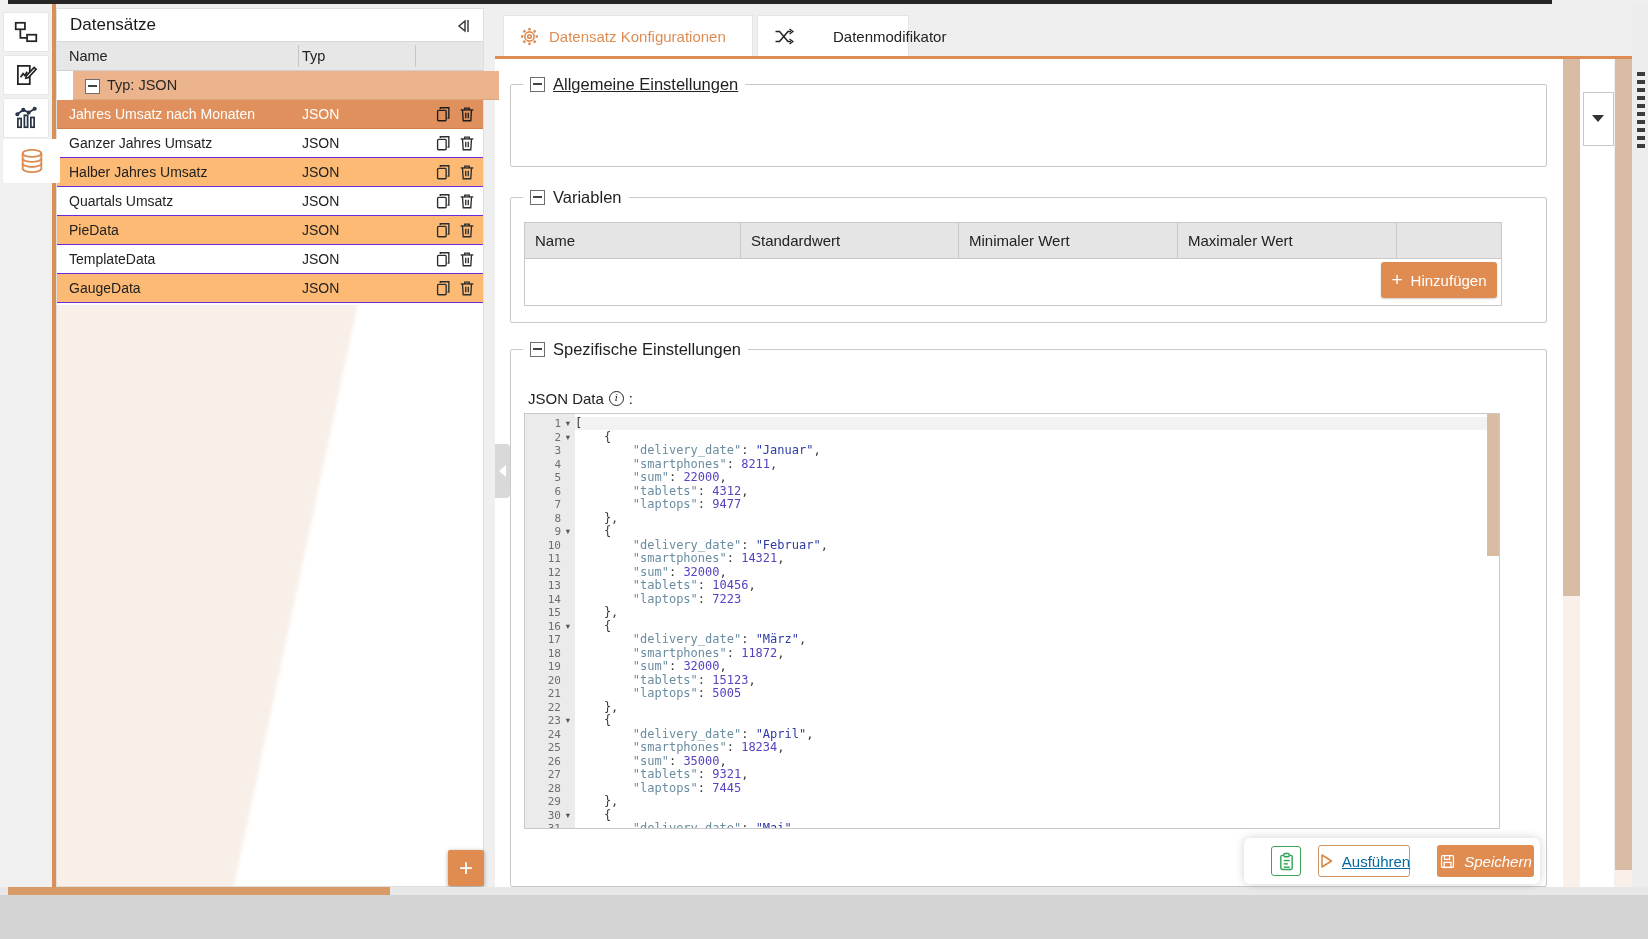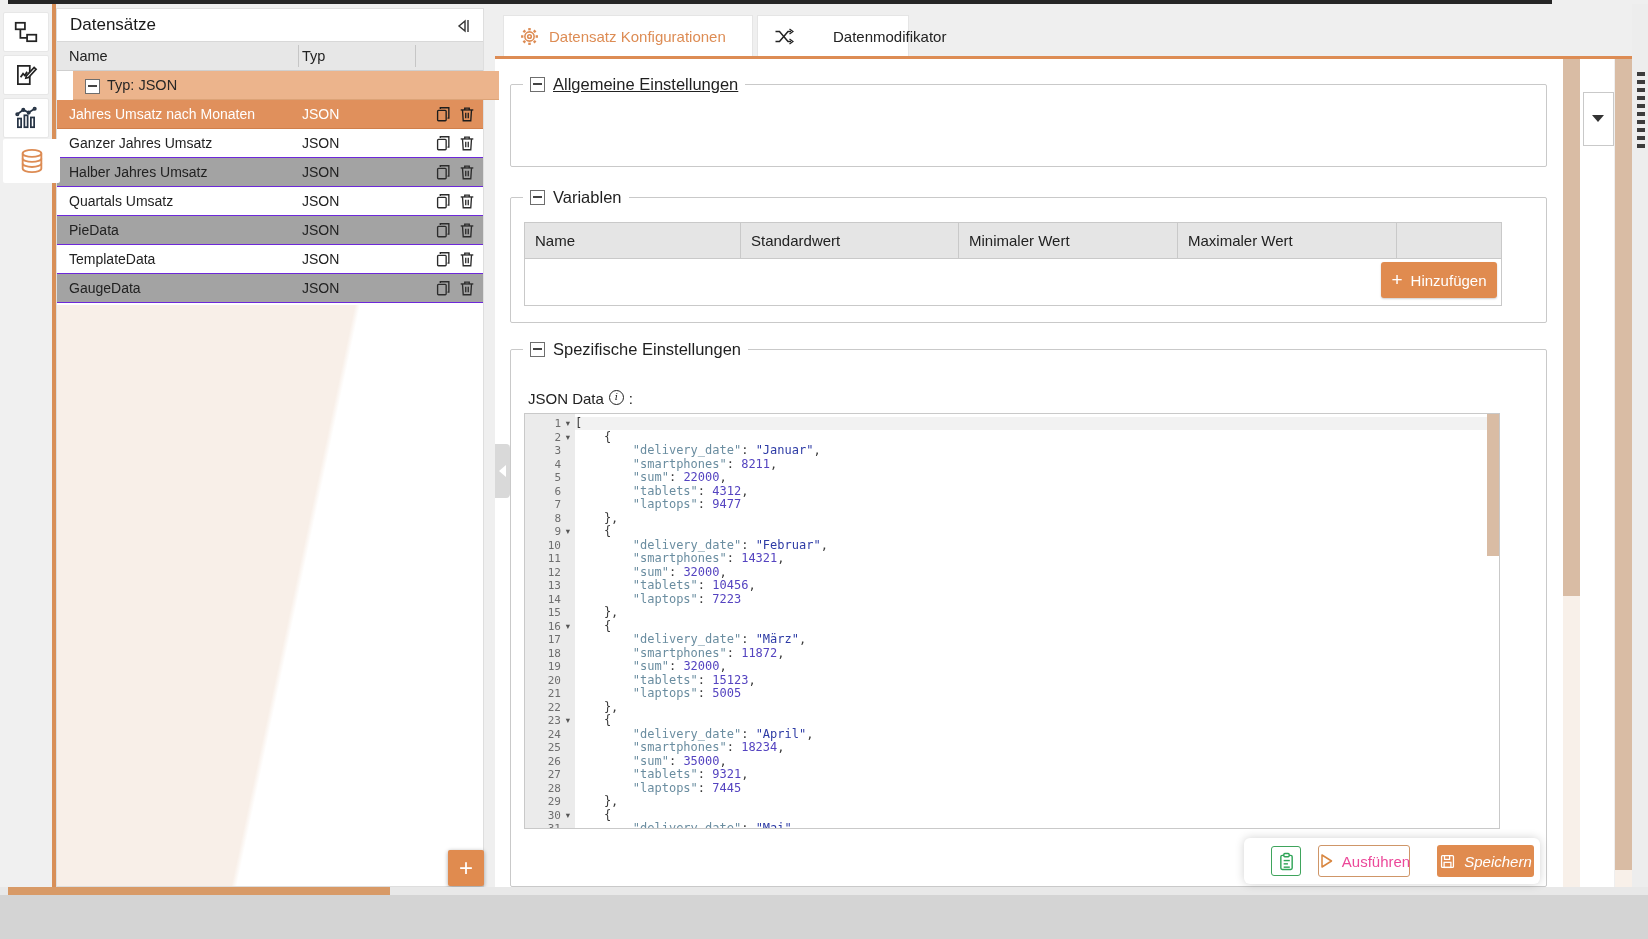--- a/index.html
+++ b/index.html
@@ -30,21 +30,21 @@
            border-top:1px solid #d8d8d8;border-bottom:1px solid #cfcfcf;box-sizing:border-box;}
   .lp-cols .c1{position:absolute;left:12px;top:0;line-height:28px;font-size:14.5px;}
   .lp-cols .c2{position:absolute;left:245px;top:0;line-height:28px;font-size:14.5px;}
   .col-sep{position:absolute;top:3px;bottom:3px;width:1px;background:#c6c6c6;}
   .lp-group{position:absolute;left:16px;top:62px;width:100%;height:29px;background:#ecb48c;
             border-bottom:1px solid #dca377;box-sizing:border-box;}
   .lp-group .glabel{position:absolute;left:34px;line-height:29px;font-size:14.5px;color:#262626;}
   .lp-group .mbox{position:absolute;left:12px;top:8px;}
   .ds-rows{position:absolute;left:0;top:91px;width:100%;}
   .ds-row{position:relative;height:28px;border-bottom:1px solid #6d28d9;background:#fff;}
-  .ds-row.alt{background:#a3a3a3;text-decoration:underline;}
+  .ds-row.alt{background:#fdba74;text-decoration:underline;}
   .ds-row.sel{background:#e0905c;color:#ffffff;border-bottom:1px solid #d07f4b;}
   .ds-name{position:absolute;left:12px;line-height:28px;font-size:14px;white-space:nowrap;}
   .ds-type{position:absolute;left:245px;line-height:28px;font-size:14px;}
   .row-ic{position:absolute;top:5px;width:18px;height:18px;cursor:pointer;color:#2c2c2c;}
   .ds-row.sel .row-ic{color:#1d1d1d;}
   .ic-copy{left:377px;}.ic-trash{left:401px;}
   .lp-add{position:absolute;left:391px;top:841px;width:36px;height:36px;background:#e08b4f;border:none;
           border-radius:2px;color:#fff;font-size:24px;line-height:34px;text-align:center;cursor:pointer;
           box-shadow:0 1px 4px rgba(0,0,0,.35);padding:0;}
 
@@ -91,21 +91,21 @@
   .vh-cell:nth-child(3){width:219px;}
   .vh-cell:nth-child(4){width:219px;}
   .vh-cell:nth-child(5){width:104px;border-right:none;}
   .vbody{height:46px;background:#fff;}
   .btn-add{position:absolute;left:1381px;top:262px;width:116px;height:36px;background:#e08b4f;border:none;
           border-radius:3px;color:#fff;font-size:15px;font-family:"Liberation Sans",sans-serif;cursor:pointer;
           display:flex;align-items:center;justify-content:center;gap:8px;z-index:3;box-shadow:0 1px 2px rgba(0,0,0,.2);}
   .btn-add .plus{font-size:19px;line-height:1;margin-top:-2px;}
 
   
-  .json-label{position:absolute;left:528px;top:390px;font-size:15px;display:flex;gap:5px;z-index:2;}
+  .json-label{position:absolute;left:528px;top:390px;font-size:15px;display:flex;align-items:center;gap:5px;z-index:2;}
   .info-i{width:15px;height:15px;border:1.2px solid #222;border-radius:50%;box-sizing:border-box;
           font-family:"DejaVu Serif",serif;font-style:italic;font-size:10px;line-height:12px;text-align:center;
           display:inline-block;}
   .editor{position:absolute;left:524px;top:413px;width:976px;height:416px;border:1px solid #c9c9c9;
           background:#fff;box-sizing:border-box;overflow:hidden;z-index:2;cursor:text;}
   .gutter-bg{position:absolute;left:0;top:0;width:50px;height:100%;background:#ebebeb;}
   .hl-line{position:absolute;left:50px;right:1px;top:3px;height:13px;background:#f2f2f2;}
   .ed-lines{position:absolute;left:0;top:3px;width:100%;}
   .ed-line{display:flex;height:13.5px;}
   .ed-ln{width:36px;text-align:right;font-family:"DejaVu Sans Mono",monospace;font-size:11px;
@@ -121,21 +121,21 @@
   .clip-frag .sel-arrow{right:auto;left:8px;top:22px;}
 
   
   .footer-bar{left:1244px;top:838px;width:296px;height:46px;background:#fff;border-radius:6px;
           box-shadow:0 0 10px rgba(0,0,0,.18);z-index:10;}
   .btn-clip{left:1271px;top:846px;width:30px;height:30px;background:#fff;border:1.5px solid #3fa45c;
           border-radius:3px;box-sizing:border-box;display:flex;align-items:center;justify-content:center;
           cursor:pointer;z-index:11;color:#2fa457;}
   .btn-run{left:1318px;top:845px;width:92px;height:32px;background:#fff;border:1.5px solid #cf9668;
           border-radius:3px;box-sizing:border-box;display:flex;align-items:center;justify-content:center;gap:8px;
-          font-size:15px;color:#ec4899;cursor:pointer;z-index:11;}
+          font-size:15px;color:#0369a1;cursor:pointer;z-index:11;text-decoration:underline;}
   .btn-save{left:1437px;top:845px;width:97px;height:32px;background:#e08b4f;border:none;border-radius:3px;
           display:flex;align-items:center;justify-content:center;gap:8px;font-size:15px;color:#fff;
           font-family:"Liberation Sans",sans-serif;cursor:pointer;z-index:11;font-style:italic;}
 
   
   .vsb-track{top:59px;width:17px;height:828px;background:#f8f0e9;z-index:6;}
   .vsb-inner{left:1563px;}
   .vsb-outer{left:1615px;}
   .vsb-thumb{position:absolute;left:0;top:0;width:17px;background:#d9bca4;}
   .vsb-inner .vsb-thumb{height:537px;}

